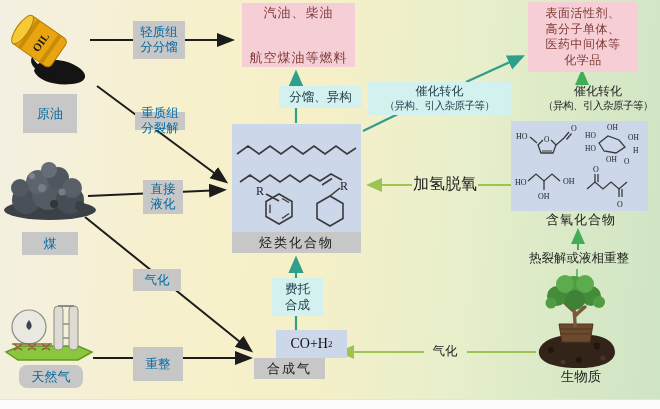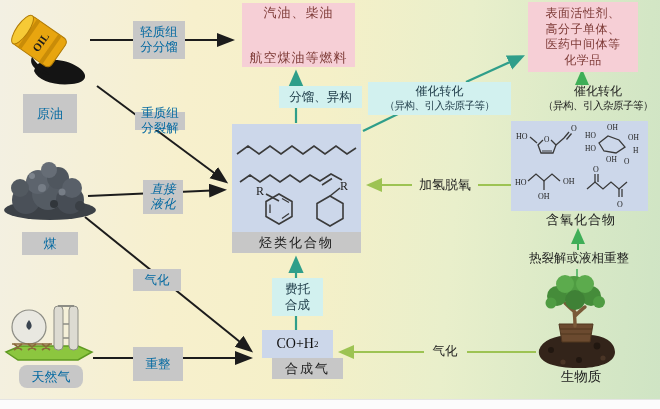--- a/index.html
+++ b/index.html
@@ -6,21 +6,21 @@
   body{font-family:"Liberation Serif", serif;}
   .stage{position:relative;width:660px;height:409px;overflow:hidden;background:#fff;}
   .canvas{position:absolute;left:0;top:0;width:660px;height:400px;
     background:linear-gradient(95deg,#f3f0e3 0%,#f7f0cd 28%,#f5f0c8 48%,#e9efcb 68%,#d7e8c6 88%,#cfe4c4 100%);}
   .bottom-strip{position:absolute;left:0;bottom:0;width:660px;height:9px;background:#fcfcfc;border-top:1px solid #e4e4e4;}
   .abs{position:absolute;box-sizing:border-box;}
   .box{display:flex;flex-direction:column;align-items:center;justify-content:center;text-align:center;}
   .gray{background:#c7c7c7;color:#0369a1;font-size:12.5px;line-height:15px;}
   .pink{background:#f6cfd6;color:#7d3a36;}
   .cyan{background:#d2f1ef;color:#23404d;}
-  .blue{background:#ccd7ea;color:#1b1b1b;}
+  .blue{background:#ccd7ea;color:#1b1b1b;margin-left:14px;}
   .plain{color:#1c1c1c;display:flex;align-items:center;justify-content:center;text-align:center;}
   .fuel{font-size:13px;line-height:19px;letter-spacing:1px;justify-content:space-between;}
   .chem4{font-size:12px;line-height:15.5px;letter-spacing:0.5px;}
   .cat1{font-size:12px;line-height:15px;}
   .cat2{font-size:10.5px;line-height:14px;letter-spacing:-0.5px;white-space:nowrap;}
   .strip{background:#c7c7c7;color:#1b1b1b;font-size:13px;letter-spacing:2px;display:flex;align-items:center;justify-content:center;}
   .co{font-size:14px;color:#111;display:flex;align-items:center;justify-content:center;}
   svg{display:block;}
   text{font-family:"Liberation Serif", serif;}
 </style>
@@ -118,21 +118,21 @@
   </div>
 
   <div class="abs box gray" style="left:133px;top:21px;width:52px;height:38px;">
     <div>轻质组</div>
     <div>分分馏</div>
   </div>
   <div class="abs box gray" style="left:135px;top:112px;width:50px;height:18px;">
     <div>重质组</div>
     <div>分裂解</div>
   </div>
-  <div class="abs box gray" style="left:143px;top:180px;width:40px;height:34px;font-style:italic;">
+  <div class="abs box gray" style="left:143px;top:180px;width:40px;height:34px;">
     <div>直接</div>
     <div>液化</div>
   </div>
   <div class="abs box gray" style="left:133px;top:269px;width:48px;height:22px;">
     <div>气化</div>
   </div>
   <div class="abs box gray" style="left:133px;top:347px;width:50px;height:34px;">
     <div>重整</div>
   </div>
 
@@ -175,21 +175,21 @@
       <line x1="38" y1="89" x2="38" y2="80.5" stroke="#3a3a3a" stroke-width="1.3"></line>
       <text x="108" y="66" font-size="12" fill="#222">R</text>
       <line x1="98" y1="72" x2="108" y2="64" stroke="#3a3a3a" stroke-width="1.6"></line>
       <polygon points="98,72 111,79.5 111,94.5 98,102 85,94.5 85,79.5" fill="none" stroke="#3a3a3a" stroke-width="1.6"></polygon>
     </svg>
     <div class="strip" style="width:129px;height:21px;">
       <div>烃类化合物</div>
     </div>
   </div>
 
-  <div class="abs plain" style="left:413px;top:176px;width:64px;height:17px;font-size:13px;">
+  <div class="abs plain" style="left:413px;top:176px;width:64px;height:17px;font-size:16px;">
     <div>加氢脱氧</div>
   </div>
 
   <svg class="abs" style="left:511px;top:121px;background:#ccd7ea;" width="137" height="90" viewBox="0 0 137 90">
 
     <text x="5" y="18" font-size="8" fill="#222">HO</text>
     <line x1="19" y1="16" x2="26" y2="22" stroke="#3a3a3a" stroke-width="1.3"></line>
     <path d="M32,19 L27,24 L30,32 L42,32 L45,24 L40,19" fill="none" stroke="#3a3a3a" stroke-width="1.3"></path>
     <line x1="31" y1="30" x2="41" y2="30" stroke="#3a3a3a" stroke-width="1"></line>
     <text x="33" y="21" font-size="7.5" fill="#222">O</text>
@@ -260,18 +260,18 @@
 
   <div class="abs box cyan" style="left:272px;top:278px;width:51px;height:38px;font-size:12.5px;line-height:16px;">
     <div>费托</div>
     <div>合成</div>
   </div>
 
   <div class="abs blue co" style="left:262px;top:330px;width:71px;height:28px;">
     <span>CO+H</span>
       <sub style="font-size:9px;">2</sub>
   </div>
-  <div class="abs strip" style="left:272px;top:358px;width:71px;height:21px;">
+  <div class="abs strip" style="left:254px;top:358px;width:71px;height:21px;">
     <div>合成气</div>
   </div>
 
   <div class="bottom-strip"></div>
 </div>
 
 </body></html>

